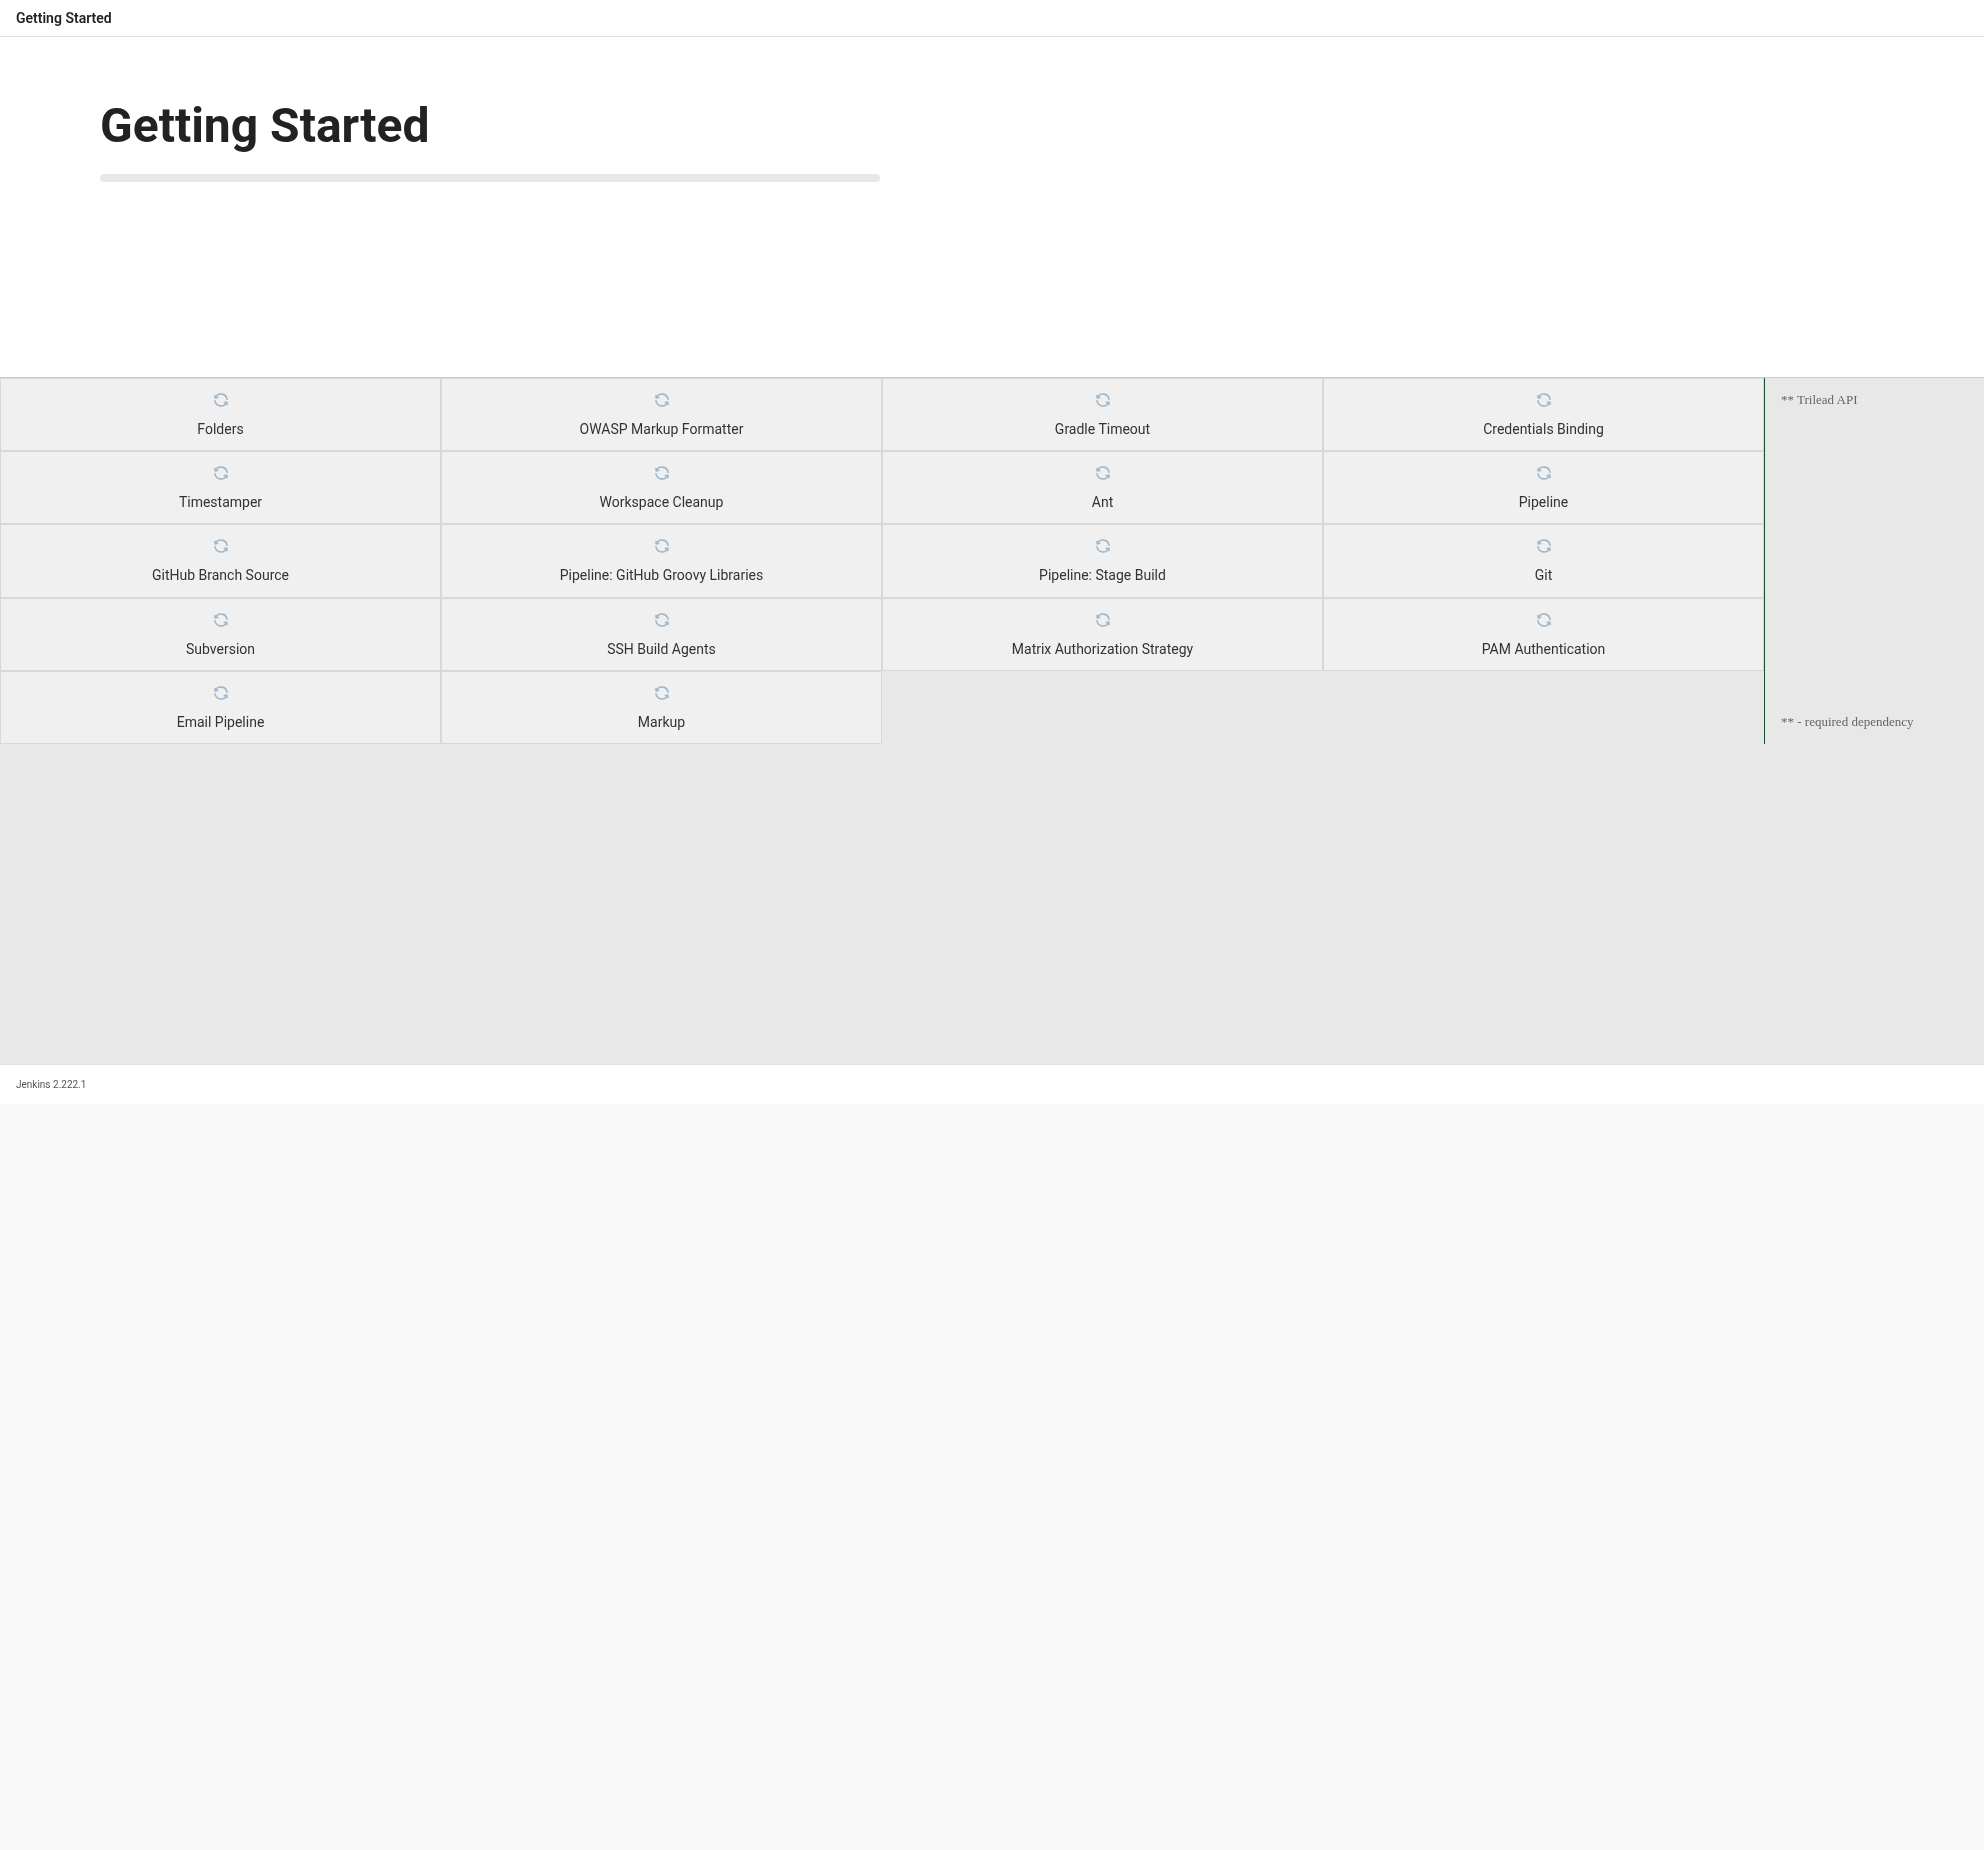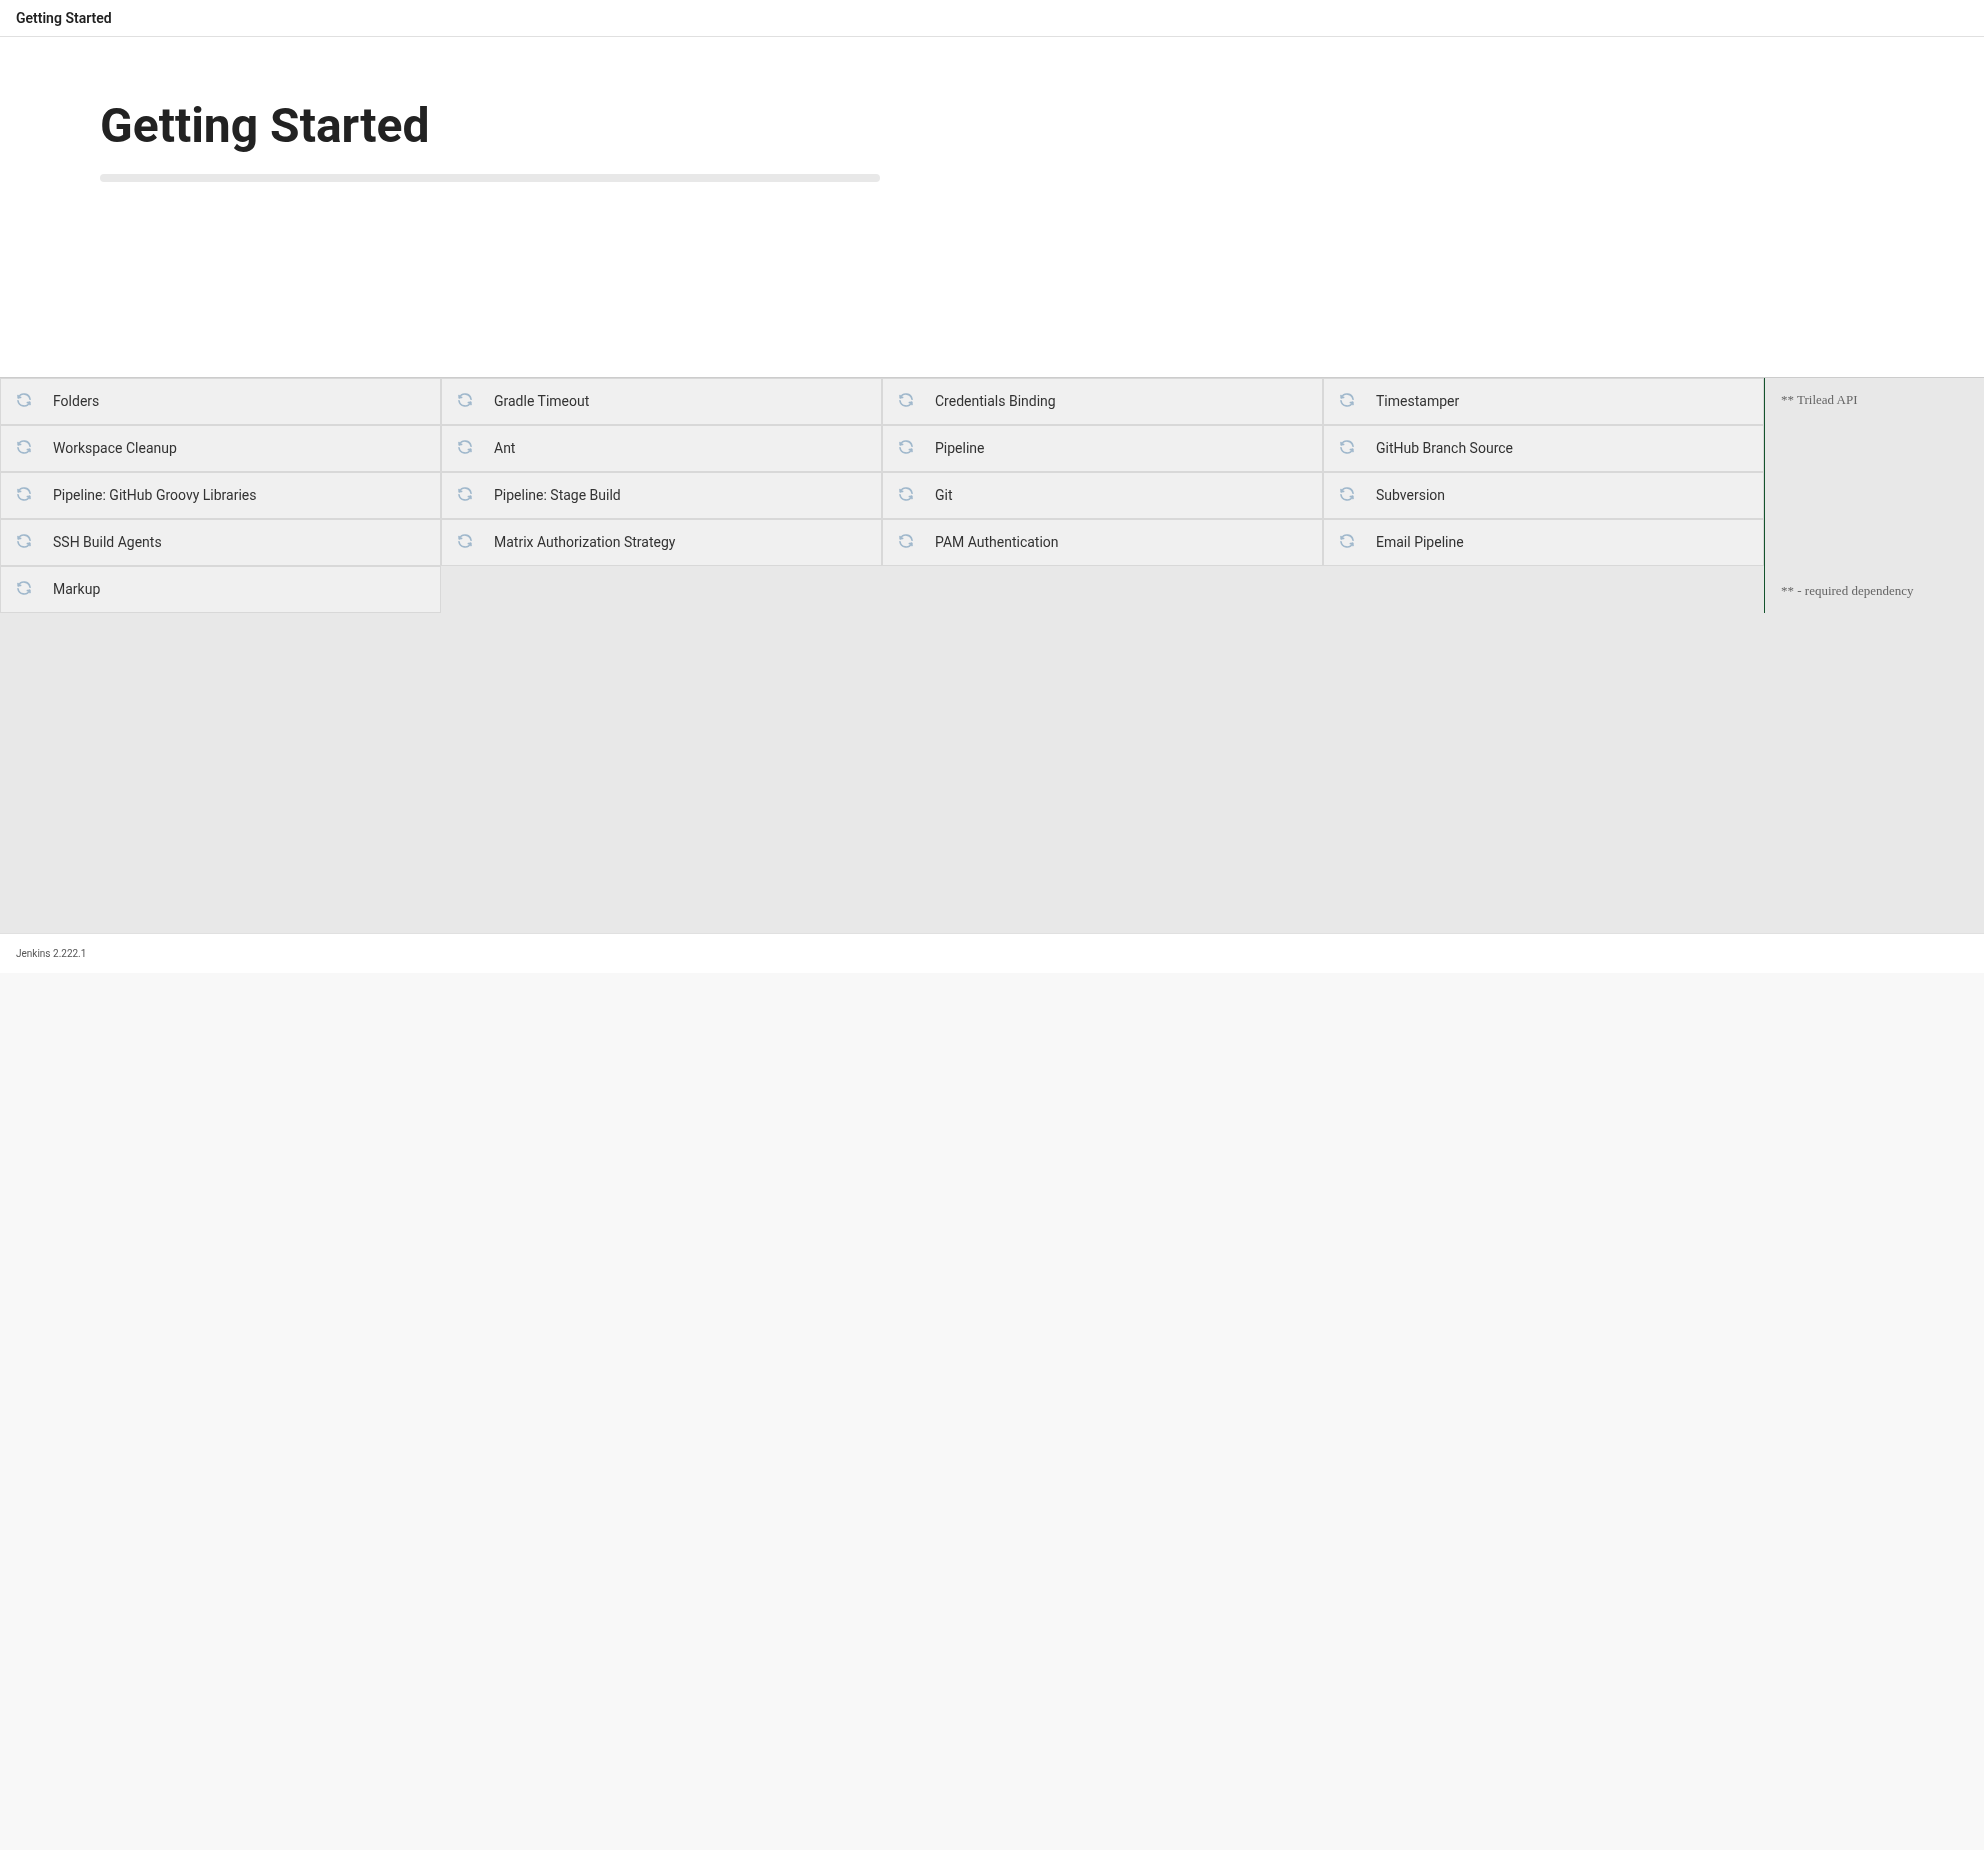--- a/index.html
+++ b/index.html
@@ -60,22 +60,23 @@
       grid-template-columns: repeat(4, 1fr);
       border-collapse: collapse;
     }
 
     .plugin-cell {
       background: #f0f0f0;
       border: 1px solid #d8d8d8;
       padding: 12px 14px;
       display: flex;
       align-items: center;
-      gap: 20px;
+      gap: 8px;
       cursor: pointer;
+      flex-direction: column;
     }
 
     .plugin-name {
       color: #333;
       font-size: 14px;
       line-height: 1.3;
     }
 
     
     .right-panel {
@@ -147,20 +148,29 @@
     </svg></span>
         <span class="plugin-name">Folders</span>
       </div>
       <div class="plugin-cell">
         <span><svg class="refresh-svg" viewBox="0 0 24 24" fill="none" stroke="#a0b8cc" stroke-width="2.2" stroke-linecap="round" stroke-linejoin="round">
       <path d="M20 11A8.1 8.1 0 0 0 4.5 9"></path>
       <polyline points="4 6 4.5 9 7.5 8.5"></polyline>
       <path d="M4 13a8.1 8.1 0 0 0 15.5 2"></path>
       <polyline points="20 18 19.5 15 16.5 15.5"></polyline>
     </svg></span>
+        <span class="plugin-name">OWASP Markup Formatter</span>
+      </div>
+      <div class="plugin-cell">
+        <span><svg class="refresh-svg" viewBox="0 0 24 24" fill="none" stroke="#a0b8cc" stroke-width="2.2" stroke-linecap="round" stroke-linejoin="round">
+      <path d="M20 11A8.1 8.1 0 0 0 4.5 9"></path>
+      <polyline points="4 6 4.5 9 7.5 8.5"></polyline>
+      <path d="M4 13a8.1 8.1 0 0 0 15.5 2"></path>
+      <polyline points="20 18 19.5 15 16.5 15.5"></polyline>
+    </svg></span>
         <span class="plugin-name">Gradle Timeout</span>
       </div>
       <div class="plugin-cell">
         <span><svg class="refresh-svg" viewBox="0 0 24 24" fill="none" stroke="#a0b8cc" stroke-width="2.2" stroke-linecap="round" stroke-linejoin="round">
       <path d="M20 11A8.1 8.1 0 0 0 4.5 9"></path>
       <polyline points="4 6 4.5 9 7.5 8.5"></polyline>
       <path d="M4 13a8.1 8.1 0 0 0 15.5 2"></path>
       <polyline points="20 18 19.5 15 16.5 15.5"></polyline>
     </svg></span>
         <span class="plugin-name">Credentials Binding</span>

